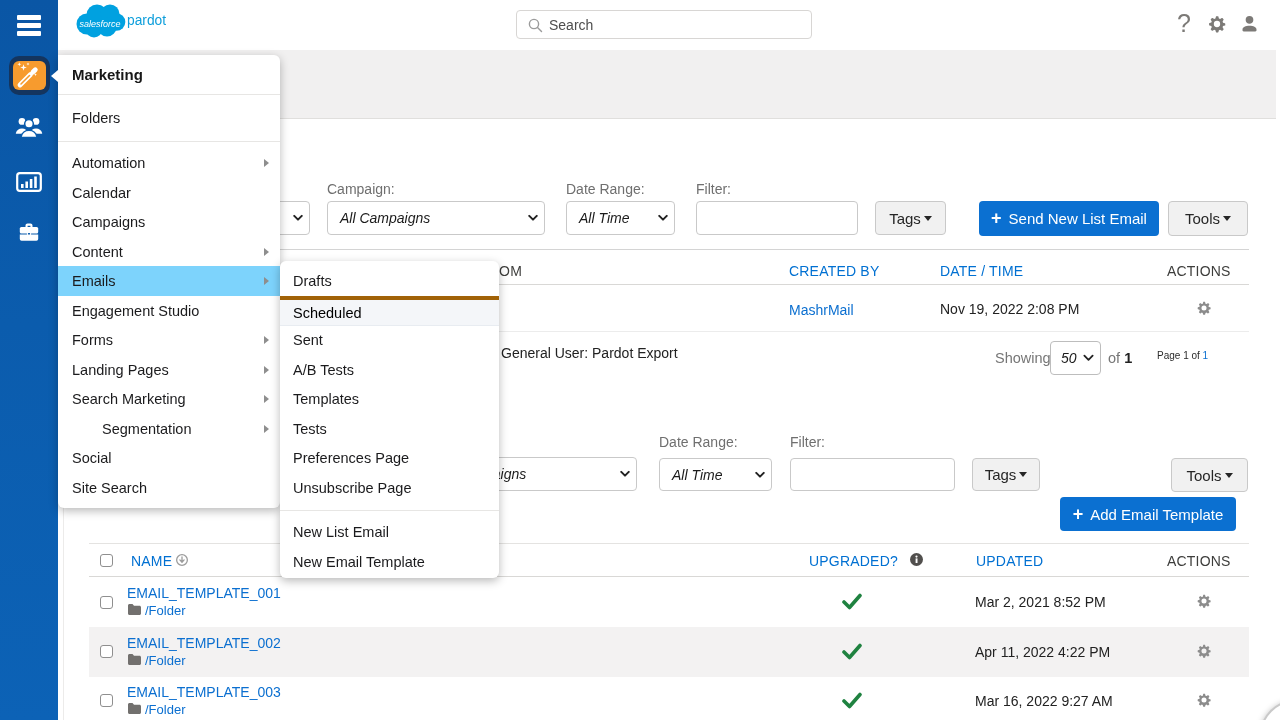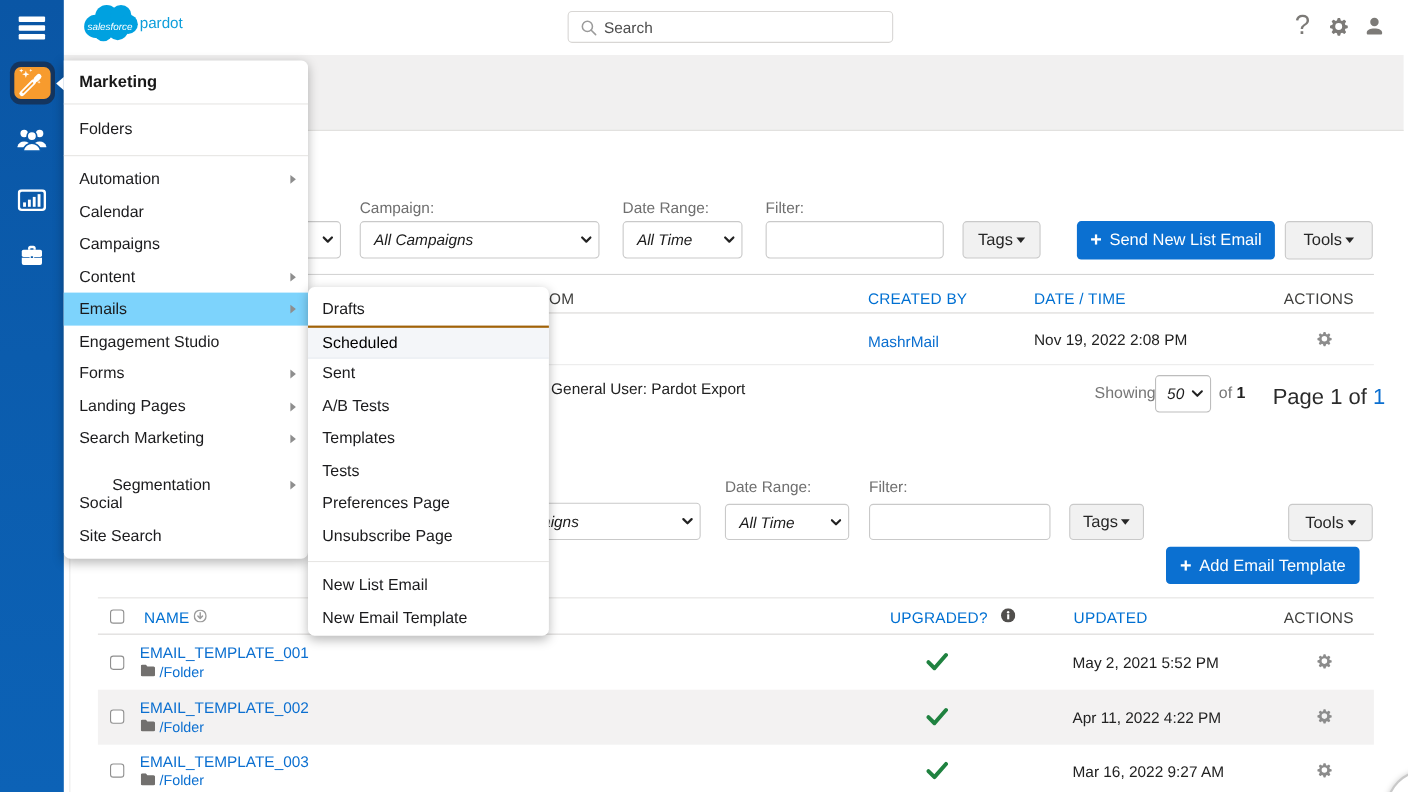--- a/index.html
+++ b/index.html
@@ -128,21 +128,21 @@
   <div class="hline" style="left:89px; top:331px; width:1160px; background:#ececec;"></div>
 
   <div class="abs" style="left:995px; top:350px; font-size:14.5px; color:#767676;">Showing</div>
   <div class="sel" style="left:1050px; top:341px; width:51px; height:34px; border-color:#bdbdbd;">
     <div class="txt" style="left:10px;">50</div>
     <svg class="chev" width="11" height="8" viewBox="0 0 12 8" style="right:6px;">
         <path d="M1.5 1.5 L6 6 L10.5 1.5" fill="none" stroke="#222" stroke-width="2" stroke-linecap="round" stroke-linejoin="round"></path>
       </svg>
   </div>
   <div class="abs" style="left:1108px; top:350px; font-size:14.5px; color:#767676;">of <b style="color:#222;">1</b></div>
-  <div class="abs" style="left:1157px; top:350px; font-size:20px; color:#2b2b2b;">Page 1 of <span style="color:#0b6fd0;">1</span></div>
+  <div class="abs" style="left:1157px; top:350px; font-size:10px; color:#2b2b2b;">Page 1 of <span style="color:#0b6fd0;">1</span></div>
 
   <div class="sel" style="left:423px; top:457px; width:214px; height:34px;">
     <div class="txt">All Campaigns</div>
     <svg class="chev" width="10" height="7" viewBox="0 0 12 8">
         <path d="M1.5 1.5 L6 6 L10.5 1.5" fill="none" stroke="#222" stroke-width="2.4" stroke-linecap="round" stroke-linejoin="round"></path>
       </svg>
   </div>
   <div class="label" style="left:659px; top:434px;">Date Range:</div>
   <div class="sel" style="left:659px; top:458px; width:113px; height:33px;">
     <div class="txt">All Time</div>
@@ -177,21 +177,21 @@
 
   <div class="checkbox" style="left:100px; top:596px;"></div>
   <div class="cell bluelink" style="left:127px; top:585px; font-size:14px;">EMAIL_TEMPLATE_001</div>
   <svg class="abs" style="left:128px; top:604px;" width="13" height="11" viewBox="0 0 13 11">
       <path fill="#72706e" d="M0 1.5C0 .7.7 0 1.5 0h3l1.5 1.8h5.5c.8 0 1.5.7 1.5 1.5v6.2c0 .8-.7 1.5-1.5 1.5h-10C.7 11 0 10.3 0 9.5z"></path>
     </svg>
   <div class="cell bluelink" style="left:145px; top:603px; font-size:13px;">/Folder</div>
   <svg class="abs" style="left:842px; top:593px;" width="20" height="17" viewBox="0 0 20 17">
       <path d="M2 9 L7.5 14.5 L18 2.5" fill="none" stroke="#1f8240" stroke-width="3.6" stroke-linecap="round" stroke-linejoin="round"></path>
     </svg>
-  <div class="cell" style="left:975px; top:594px;">May 2, 2021 5:52 PM</div>
+  <div class="cell" style="left:975px; top:594px;">Mar 2, 2021 8:52 PM</div>
   <svg class="abs" style="left:1196px; top:593px;" width="16" height="16" viewBox="0 0 24 24">
       <use href="#gearp"></use>
     </svg>
 
   <div class="checkbox" style="left:100px; top:645px;"></div>
   <div class="cell bluelink" style="left:127px; top:635px; font-size:14px;">EMAIL_TEMPLATE_002</div>
   <svg class="abs" style="left:128px; top:654px;" width="13" height="11" viewBox="0 0 13 11">
       <path fill="#72706e" d="M0 1.5C0 .7.7 0 1.5 0h3l1.5 1.8h5.5c.8 0 1.5.7 1.5 1.5v6.2c0 .8-.7 1.5-1.5 1.5h-10C.7 11 0 10.3 0 9.5z"></path>
     </svg>
   <div class="cell bluelink" style="left:145px; top:653px; font-size:13px;">/Folder</div>
@@ -231,28 +231,28 @@
     <div class="mdiv" style="top:86px;"></div>
     <div class="item" style="top:93px;  height:30px;text-align:right;">Automation<span class="subarrow"></span></div>
     <div class="item" style="top:123px; height:30px;">Calendar</div>
     <div class="item" style="top:152px; height:30px;">Campaigns</div>
     <div class="item" style="top:182px; height:30px;">Content<span class="subarrow"></span></div>
     <div class="item" style="top:211px; height:30px; background:#7dd3fc;">Emails<span class="subarrow"></span></div>
     <div class="item" style="top:241px; height:30px;">Engagement Studio</div>
     <div class="item" style="top:270px; height:30px;">Forms<span class="subarrow"></span></div>
     <div class="item" style="top:300px; height:30px;">Landing Pages<span class="subarrow"></span></div>
     <div class="item" style="top:329px; height:30px;">Search Marketing<span class="subarrow"></span></div>
-    <div class="item" style="top:371px; height:30px;padding-left:44px;">Segmentation<span class="subarrow"></span></div>
+    <div class="item" style="top:359px; height:30px;padding-left:44px;">Segmentation<span class="subarrow"></span></div>
     <div class="item" style="top:388px; height:30px;">Social</div>
     <div class="item" style="top:418px; height:30px;">Site Search</div>
   </div>
 
   <div class="abs" id="submenu">
     <div class="item" style="top:5px;">Drafts</div>
-    <div class="item" style="top:35px; background:#f4f6f9; border-top:2px solid #a16207; border-bottom:1px solid #e8ecf1; color:#000;">Scheduled</div>
+    <div class="item" style="top:35px; background:#f4f6f9; border-top:4px solid #a16207; border-bottom:1px solid #e8ecf1; color:#000;">Scheduled</div>
     <div class="item" style="top:64px;">Sent</div>
     <div class="item" style="top:94px;">A/B Tests</div>
     <div class="item" style="top:123px;">Templates</div>
     <div class="item" style="top:153px;">Tests</div>
     <div class="item" style="top:182px;">Preferences Page</div>
     <div class="item" style="top:212px;">Unsubscribe Page</div>
     <div class="mdiv" style="top:249px;"></div>
     <div class="item" style="top:256px;">New List Email</div>
     <div class="item" style="top:286px;">New Email Template</div>
   </div>

